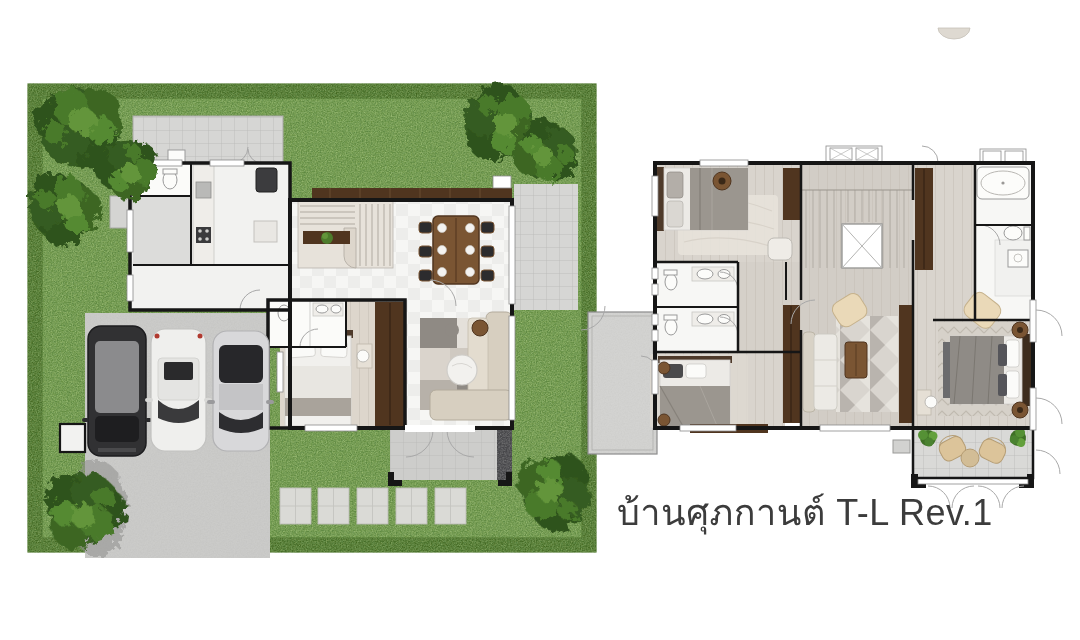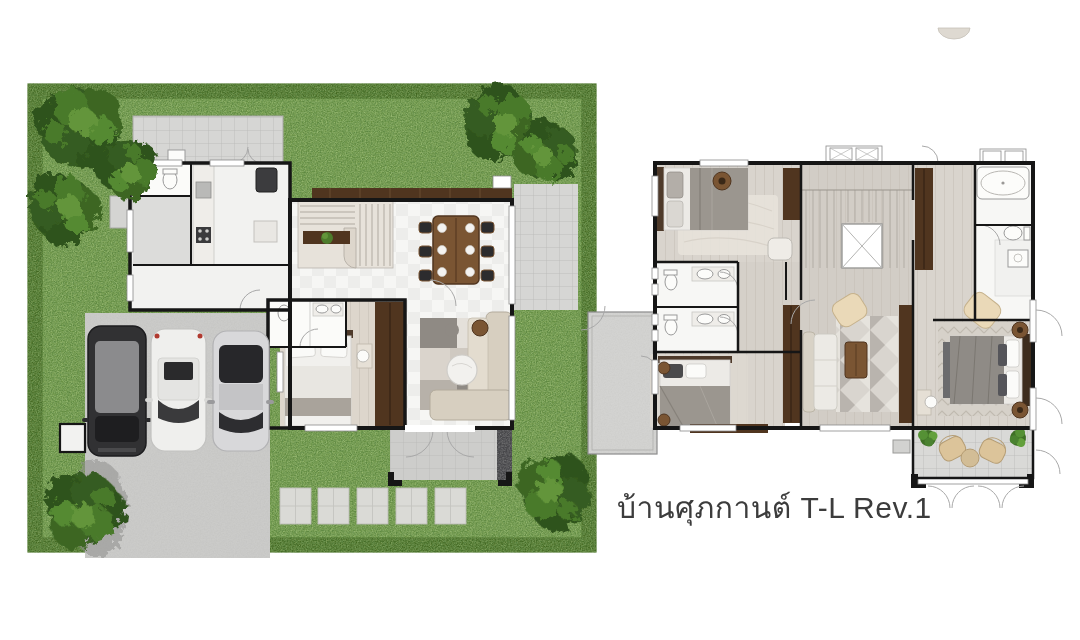--- a/index.html
+++ b/index.html
@@ -1,20 +1,20 @@
 <!DOCTYPE html>
 <html style="--bg: #ffffff; --caption: #3c3c3c; --lawn: #6b9346; --hedge: #41661f; --tree-dark: #2e521b; --tree-light: #63953a; --concrete: #cbcbc9; --tile: #d6d6d4; --floor-white: #f5f5f3; --wood-floor: #ddd6cc; --wall: #161616; --walnut: #50351f; --walnut-light: #7a5533; --sofa-beige: #d7cfc0; --blanket-gray: #9b968f; --car-dark: #313133; --car-white: #efefed; --car-silver: #d8d8da; --rattan: #dcc49a;"><head>
 <meta charset="utf-8">
 <style>
   html,body{margin:0;padding:0;background:#fff;}
   .canvas{position:relative;width:1080px;height:640px;background:var(--bg,#ffffff);overflow:hidden;
           font-family:"Liberation Sans", sans-serif;}
   svg{position:absolute;left:0;top:0;}
   .caption{position:absolute;left:617px;top:484px;width:320px;
-           font-size:30px;color:var(--caption,#3c3c3c);letter-spacing:.5px;white-space:nowrap;}
+           font-size:36px;color:var(--caption,#3c3c3c);letter-spacing:.5px;white-space:nowrap;}
   
   .wall{fill:none;stroke:var(--wall,#161616);}
   .arc{fill:none;stroke:#a8a8a8;stroke-width:1;}
   .fixt{fill:#fcfcfa;stroke:#9a9a9a;stroke-width:1;}
   .walnut{fill:var(--walnut,#50351f);}
   .white-band{fill:#ffffff;stroke:#8b8b8b;stroke-width:.8;}
 </style>
 </head>
 <body>
 

